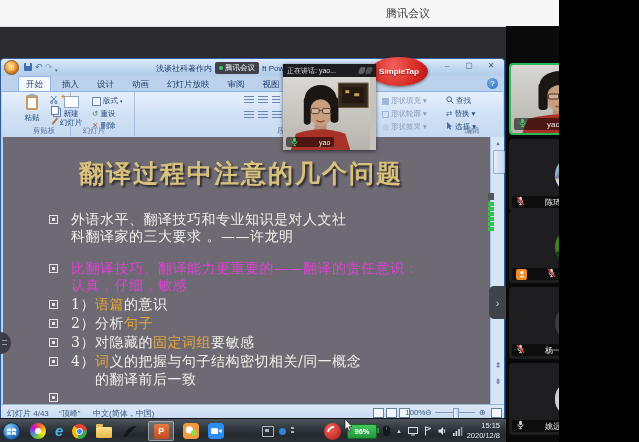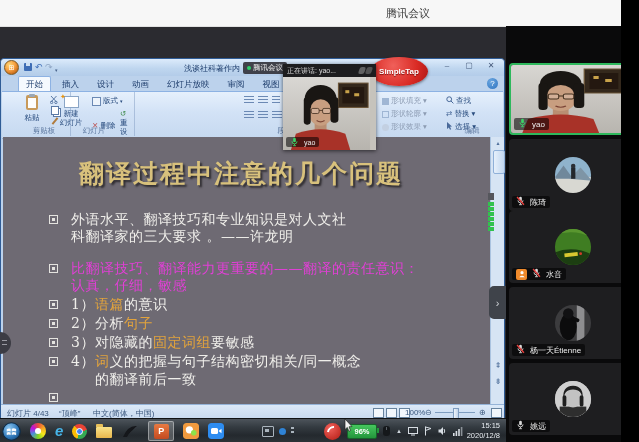--- a/index.html
+++ b/index.html
@@ -1,16 +1,16 @@
 <!DOCTYPE html>
 <html><head>
 <meta charset="utf-8">
 <style>
   html,body{margin:0;padding:0;background:#000;}
-  #stage{position:relative;width:621px;height:442px;overflow:hidden;background:#14532d;
+  #stage{position:relative;width:559px;height:442px;overflow:hidden;background:#14532d;
          font-family:"Liberation Sans",sans-serif;-webkit-font-smoothing:antialiased;}
   .abs{position:absolute;}
 
   
   #topbar{left:0;top:0;width:639px;height:26px;background:#f7f7f7;border-bottom:1px solid #e2e2e2;z-index:5;}
   #topbar .ttl{position:absolute;left:386px;top:6px;font-size:11px;color:#3a3a3a;}
 
   
   #meetbg{left:0;top:26px;width:506px;height:416px;background:#2b2b30;z-index:1;}
 
@@ -18,21 +18,21 @@
   #ppt{left:0;top:58px;width:505px;height:360px;background:#bcd2ec;border:1px solid #2f5c96;
        box-sizing:border-box;z-index:10;border-radius:4px 4px 0 0;}
   #ppt-titlebar{position:absolute;left:0;top:0;width:503px;height:17px;
        background:linear-gradient(180deg,#dcebfb,#bfd6ef 55%,#b3cce9);border-radius:4px 4px 0 0;}
   .orb{position:absolute;left:3px;top:1px;width:15px;height:15px;border-radius:50%;
        background:radial-gradient(circle at 35% 30%,#ffd878,#f59d3e 45%,#c96d1c 75%,#8a4a12);
        border:1px solid #7d5a23;box-sizing:border-box;color:#fff;font-size:7px;line-height:13px;text-align:center;}
   .qat{position:absolute;top:2px;font-size:9px;color:#3f6fb8;line-height:12px;}
   .floppy{position:absolute;left:23px;top:4px;width:8px;height:8px;background:#3e6db5;border-radius:1px;}
   .floppy:after{content:"";position:absolute;left:2px;top:0;width:4px;height:3px;background:#cfe0f2;}
-  #ppt-title{position:absolute;left:155px;top:3px;height:12px;font-size:8px;color:#1d3c6b;white-space:nowrap;display:flex;align-items:center;gap:3px;margin-left:28px;}
+  #ppt-title{position:absolute;left:155px;top:3px;height:12px;font-size:8px;color:#1d3c6b;white-space:nowrap;display:flex;align-items:center;gap:3px;}
   .meetbadge{display:inline-flex;align-items:center;gap:2px;background:rgba(52,52,60,.92);color:#f2f2f2;
        border-radius:2px;padding:1px 4px;font-size:7.5px;}
   .meetbadge .dot{width:4px;height:4px;border-radius:50%;background:#2ed06a;}
   .winbtns{position:absolute;right:6px;top:2px;display:flex;gap:8px;font-size:8px;color:#44597a;}
   .winbtns span{width:14px;text-align:center;}
 
   
   #ppt-tabs{position:absolute;left:10px;top:17px;height:15px;display:flex;gap:4px;align-items:flex-end;font-size:8.5px;color:#1d3c6b;padding-left:7px;}
   .ptab{padding:2px 7px 2px;border-radius:2px 2px 0 0;line-height:10px;}
   .ptab.active{background:#f5f9fe;border:1px solid #8db2e3;border-bottom:none;}
@@ -82,21 +82,21 @@
   #zoomslider .nub{position:absolute;left:18px;top:-4px;width:4px;height:9px;background:linear-gradient(90deg,#eef4fb,#c2d4ea);border:1px solid #7e9cc0;}
 
   
   #webcam{left:283px;top:64px;width:93px;height:86px;z-index:45;box-shadow:0 1px 4px rgba(0,0,0,.6);}
   #webcam .bar{position:absolute;left:0;top:0;width:100%;height:13px;background:#1d1d1f;color:#dedede;
        font-size:7px;line-height:13px;padding-left:4px;box-sizing:border-box;}
   #webcam .logo{position:absolute;right:3px;top:3px;width:14px;height:7px;opacity:.55;}
   #webcam .logo i{position:absolute;width:6px;height:7px;background:#9a9a9a;border-radius:2px;transform:skewX(-18deg);}
   #webcam .logo i:last-child{left:7px;background:#7c7c7c;}
   #webcam .vid{position:absolute;left:0;top:13px;width:93px;height:73px;overflow:hidden;}
-  .namechip{position:absolute;left:3px;bottom:3px;height:12px;display:flex;align-items:center;gap:5px;
+  .namechip{position:absolute;left:3px;bottom:3px;height:12px;display:flex;align-items:center;gap:20px;
        background:rgba(0,0,0,.55);border-radius:2px;padding:0 4px;font-size:8px;color:#efefef;z-index:3;white-space:nowrap;justify-content:space-between;}
 
   
   #simpletap{left:370px;top:57px;width:58px;height:29px;border-radius:50%;z-index:40;
        background:radial-gradient(circle at 40% 30%,#f0605a,#d92a24 60%,#a81512);
        box-shadow:0 1px 3px rgba(0,0,0,.5);display:flex;align-items:center;justify-content:center;}
   #simpletap span{color:#fff;font-size:8px;font-weight:bold;text-shadow:0 1px 1px #7a0e0c;}
 
   
   #handle{left:0;top:332px;width:11px;height:22px;background:#3c3c44;border-radius:0 11px 11px 0;z-index:50;}
@@ -212,21 +212,21 @@
       </div>
 
       <div class="rgroup" style="left:52px;width:80px;">
         <div class="slideic" style="left:10px;top:4px;"></div>
         <div class="star" style="left:6px;top:1px;">✦</div>
         <div class="rtxt" style="position:absolute;left:0;top:17px;width:34px;text-align:center;">
           <div>新建</div>
           <div>幻灯片</div>
         </div>
         <div class="rtxt" style="position:absolute;left:38px;top:4px;"><span class="shpic" style="border:1px solid #6b89b4;background:#eef4fb;"></span><span>版式</span> <span style="font-size:5px;">▾</span></div>
-        <div class="rtxt" style="position:absolute;left:38px;top:17px;margin-left:28px;"><span style="color:#3f8a4a;">↺</span> <span>重设</span></div>
+        <div class="rtxt" style="position:absolute;left:38px;top:17px;"><span style="color:#3f8a4a;">↺</span> <span>重设</span></div>
         <div class="rtxt" style="position:absolute;left:38px;top:29px;"><span style="color:#b55;">✕</span> <span>删除</span></div>
         <div class="glabel">幻灯片</div>
       </div>
 
 
       <div class="rgroup" style="left:236px;width:94px;">
         <span class="bars" style="position:absolute;left:6px;top:4px;"></span>
         <span class="bars" style="position:absolute;left:20px;top:4px;"></span>
         <span class="bars" style="position:absolute;left:34px;top:4px;width:8px;"></span>
         <span class="bars" style="position:absolute;left:46px;top:4px;width:8px;"></span>

